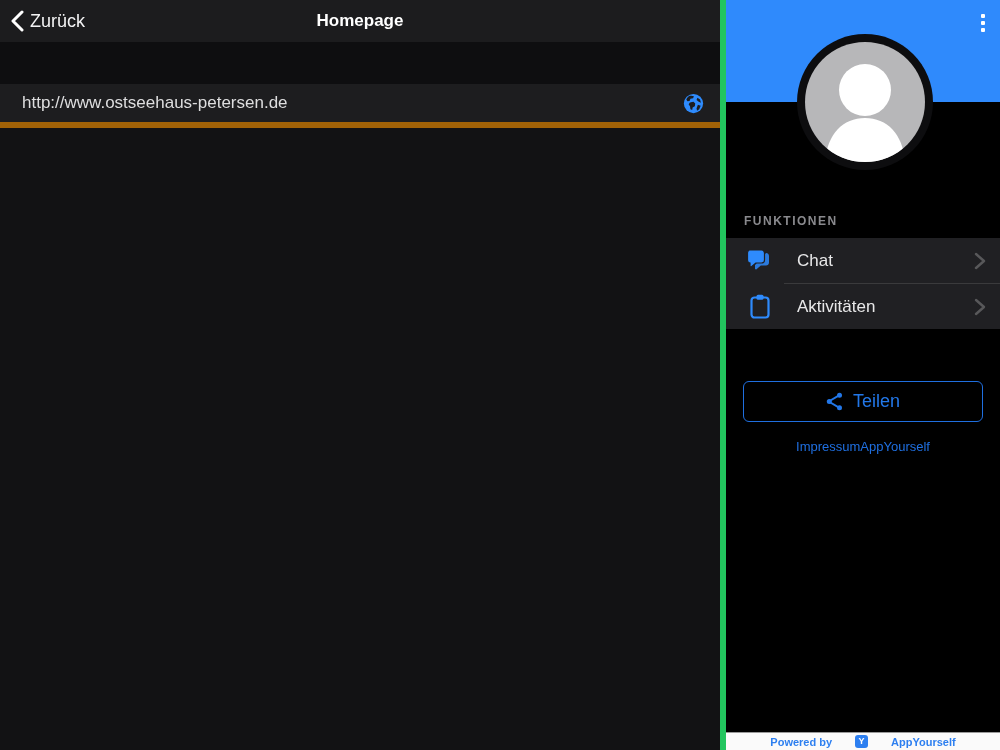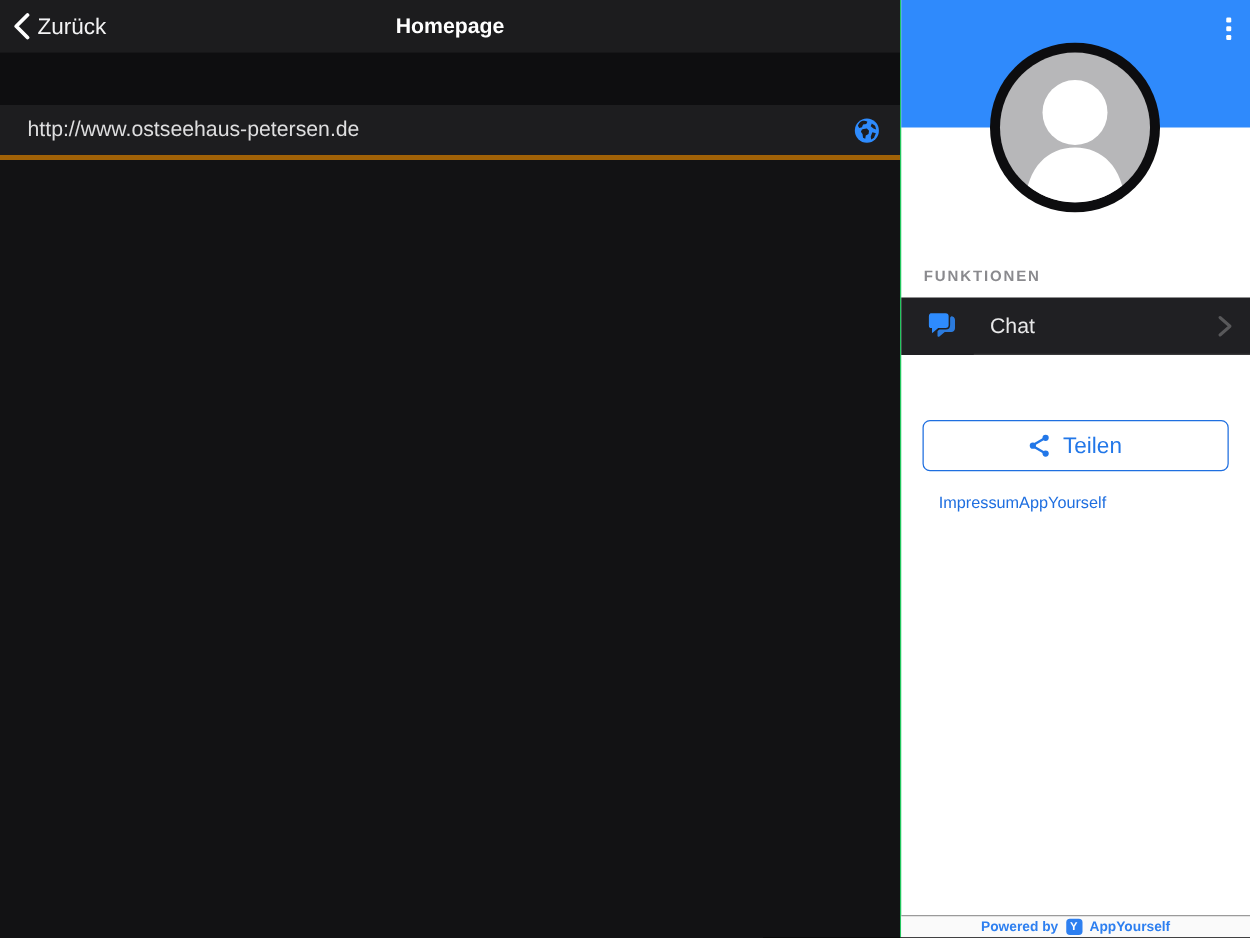--- a/index.html
+++ b/index.html
@@ -51,41 +51,41 @@
     border-radius: 15px;
   }
   .spacer-band {
     height: 42px;
     background: #0e0e10;
     flex: none;
   }
   .url-row {
     height: 44px;
     background: #1d1d1f;
-    border-bottom: 4px solid #a16207;
+    border-bottom: 6px solid #a16207;
     display: flex; align-items: center;
     padding: 0 16px 0 22px;
     flex: none;
   }
   .url-text {
     flex: 1;
     color: #dededf;
     font-size: 17px;
     white-space: nowrap;
     overflow: hidden;
   }
   .globe { width: 21px; height: 21px; flex: none; cursor: pointer; }
   .left-content { flex: 1; background: #121214; }
 
   
   .right-panel {
     position: relative;
     width: 280px; height: 750px;
-    background: #ffffff;
-    border-left: 1px solid #22c55e;
+    background: #000000;
+    border-left: 6px solid #22c55e;
     flex: none;
   }
   .blue-header {
     position: relative;
     height: 102px;
     background: #2f8afc;
   }
   .kebab {
     position: absolute;
     top: 10px; right: 8px;
@@ -151,37 +151,37 @@
     cursor: pointer;
     background: transparent;
     text-align: right;
   }
   .share-icon { width: 17px; height: 19px; }
 
   .links-row {
     margin-top: 17px;
     padding: 0 30px;
     display: flex;
-    justify-content: flex-start;
+    justify-content: center;
   }
   .footer-link {
     color: #1f6fe0;
     font-size: 13px;
     text-decoration: none;
     cursor: pointer;
   }
 
   .powered-bar {
     position: absolute;
     left: 0; right: 0; bottom: 0;
     height: 18px;
     background: #fafafa;
     border-top: 1px solid #9a9a9a;
     display: flex; align-items: center; justify-content: center;
-    gap: 6px;
+    gap: 23px;
   }
   .powered-text {
     color: #2d7ff0;
     font-size: 11px;
     font-weight: bold;
   }
   .brand-logo {
     width: 13px; height: 13px;
     background: #2d7ff0;
     border-radius: 3px;
@@ -271,20 +271,34 @@
         <span class="menu-label">Chat</span>
         <span class="row-chevron">
           <svg width="12" height="18" viewBox="0 0 12 18">
             <polyline points="2,2 10,9 2,16" fill="none" stroke="#58585a" stroke-width="2.4" stroke-linecap="round" stroke-linejoin="round"></polyline>
           </svg>
         </span>
       </div>
 
       <div class="menu-divider"></div>
 
+      <div class="menu-item">
+        <span class="menu-icon">
+          <svg width="24" height="27" viewBox="0 0 24 27">
+            <rect x="3.5" y="4.5" width="17" height="20" rx="3" fill="none" stroke="#2e8bfd" stroke-width="2.2"></rect>
+            <rect x="8.5" y="1.8" width="7" height="5" rx="1.5" fill="#2e8bfd"></rect>
+          </svg>
+        </span>
+        <span class="menu-label">Aktivitäten</span>
+        <span class="row-chevron">
+          <svg width="12" height="18" viewBox="0 0 12 18">
+            <polyline points="2,2 10,9 2,16" fill="none" stroke="#58585a" stroke-width="2.4" stroke-linecap="round" stroke-linejoin="round"></polyline>
+          </svg>
+        </span>
+      </div>
     </div>
 
     <div class="share-button">
       <span class="share-icon">
         <svg width="17" height="19" viewBox="0 0 17 19">
           <line x1="13.5" y1="3.2" x2="3.5" y2="9" stroke="#2277e8" stroke-width="2"></line>
           <line x1="3.5" y1="10" x2="13.5" y2="15.8" stroke="#2277e8" stroke-width="2"></line>
           <circle cx="13.5" cy="3.2" r="2.5" fill="#2277e8"></circle>
           <circle cx="3.3" cy="9.5" r="2.5" fill="#2277e8"></circle>
           <circle cx="13.5" cy="15.8" r="2.5" fill="#2277e8"></circle>

